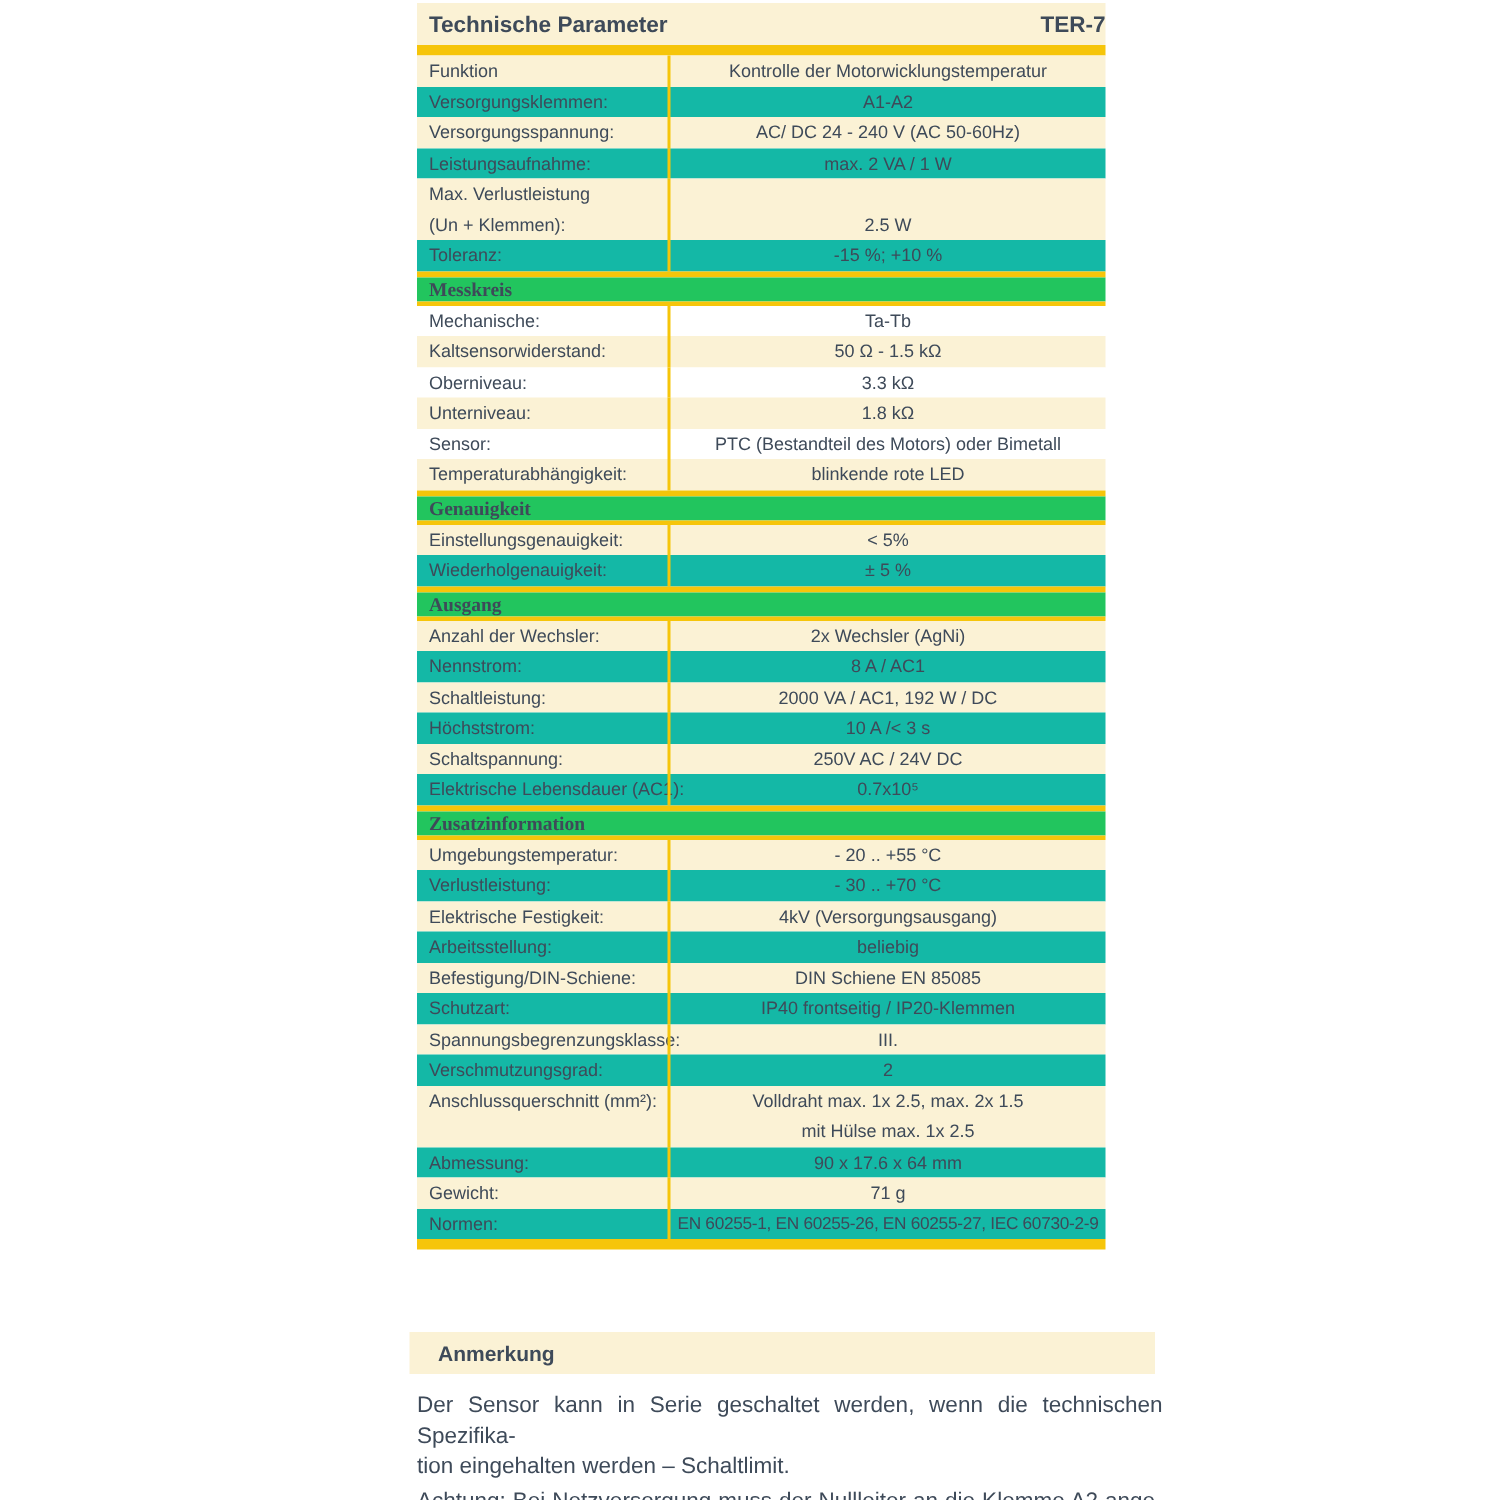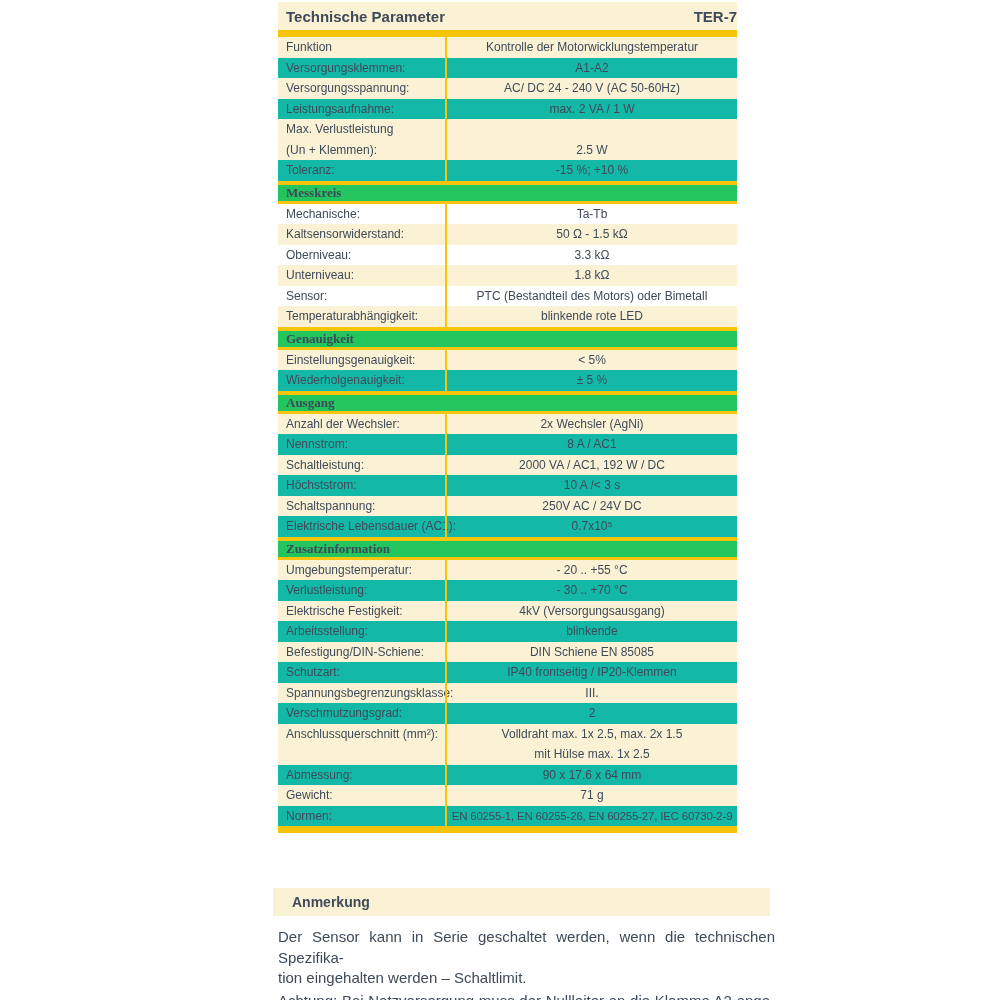--- a/index.html
+++ b/index.html
@@ -180,21 +180,21 @@
       <div class="row">
         <div class="lbl">Verlustleistung:</div>
         <div class="val">- 30 .. +70 °C</div>
       </div>
       <div class="row">
         <div class="lbl">Elektrische Festigkeit:</div>
         <div class="val">4kV (Versorgungsausgang)</div>
       </div>
       <div class="row">
         <div class="lbl">Arbeitsstellung:</div>
-        <div class="val">blinkende</div>
+        <div class="val">beliebig</div>
       </div>
       <div class="row">
         <div class="lbl">Befestigung/DIN-Schiene:</div>
         <div class="val">DIN Schiene EN 85085</div>
       </div>
       <div class="row">
         <div class="lbl">Schutzart:</div>
         <div class="val">IP40 frontseitig / IP20-Klemmen</div>
       </div>
       <div class="row">

